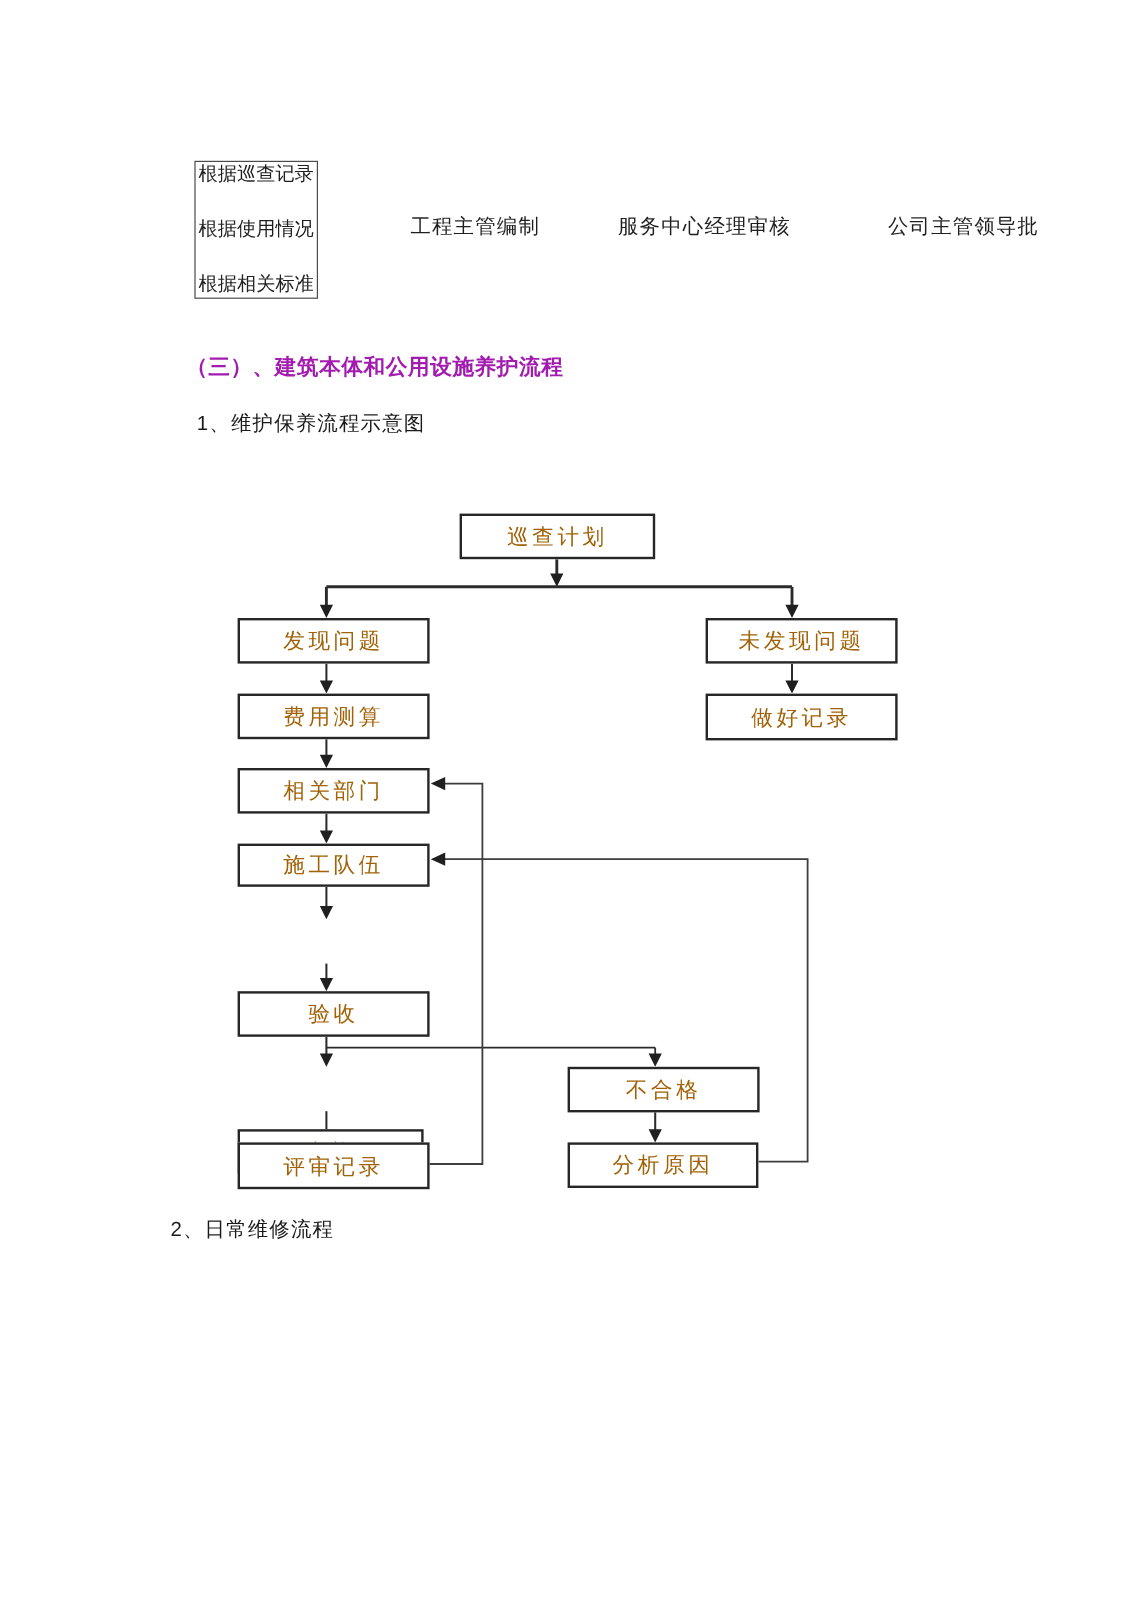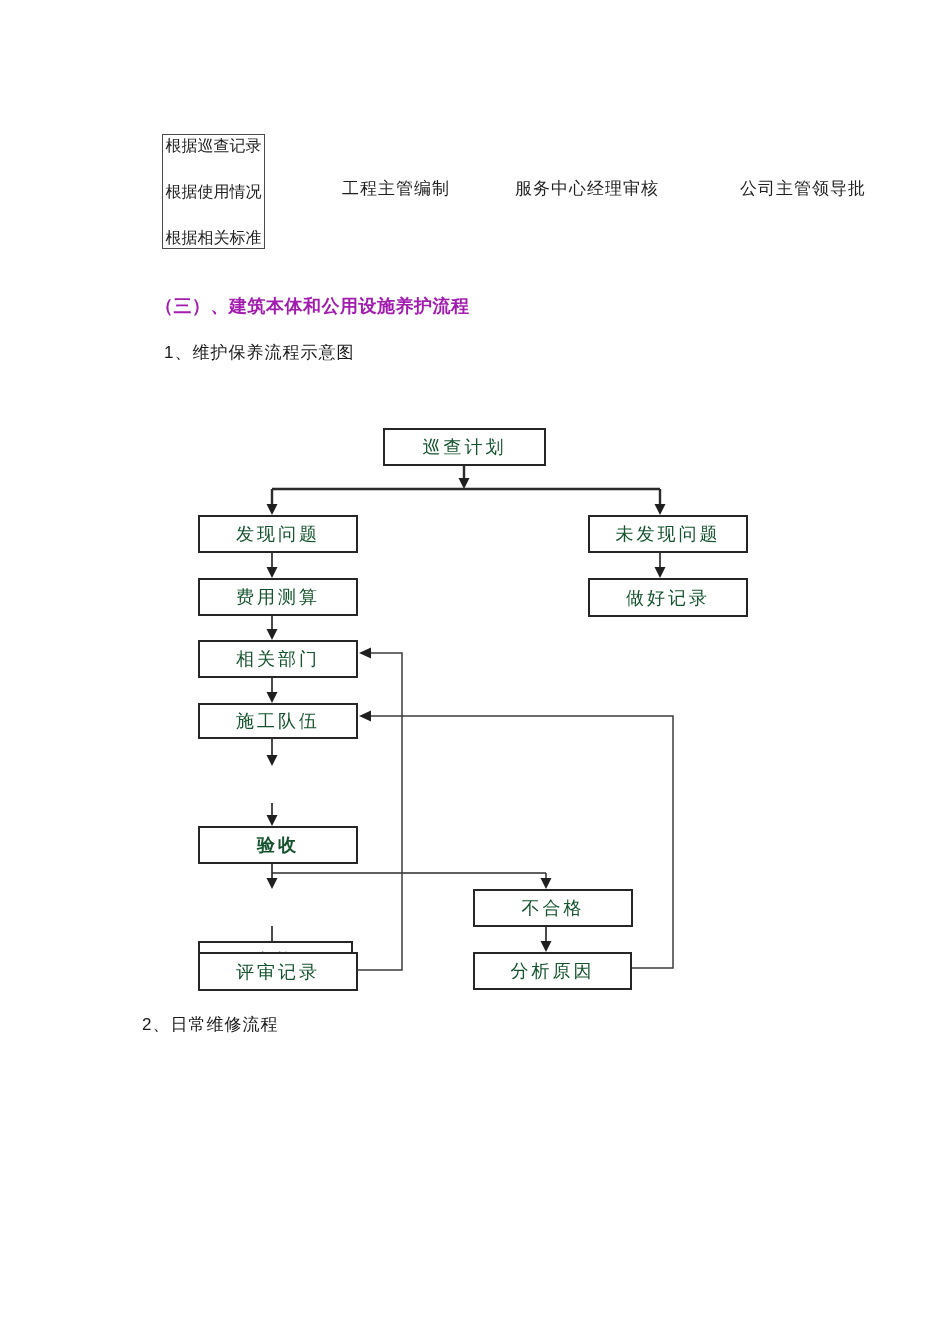--- a/index.html
+++ b/index.html
@@ -41,32 +41,32 @@
     font-family:"Liberation Sans","DejaVu Sans",sans-serif;
     font-size:17px;letter-spacing:1px;white-space:nowrap;color:#1a1a1a;
   }
   .sub-1{left:164px;top:341px;}
   .sub-2{left:142px;top:1013px;}
   
   .node{
     position:absolute;
     border:2px solid #262626;background:#ffffff;
     display:flex;align-items:center;justify-content:center;
-    font-size:18px;letter-spacing:3px;color:#14532d;
+    font-size:18px;letter-spacing:3px;color:#a16207;
     box-sizing:border-box;white-space:nowrap;
   }
   .n-plan    {left:383px;top:428px;width:163px;height:38px;}
   .n-found   {left:198px;top:515px;width:160px;height:38px;font-family:Liberation Mono, monospace;}
   .n-notfound{left:588px;top:515px;width:160px;height:38px;}
   .n-cost    {left:198px;top:578px;width:160px;height:38px;}
   .n-record  {left:588px;top:578px;width:160px;height:39px;}
   .n-dept    {left:198px;top:640px;width:160px;height:38px;}
   .n-team    {left:198px;top:703px;width:160px;height:36px;}
   .n-control {left:198px;top:766px;width:160px;height:37px;}
-  .n-accept  {left:198px;top:826px;width:160px;height:38px;font-weight:bold;}
+  .n-accept  {left:198px;top:826px;width:160px;height:38px;}
   .n-pass    {left:198px;top:941px;width:155px;height:37px;}
   .n-fail    {left:473px;top:889px;width:160px;height:38px;}
   .n-review  {left:198px;top:952px;width:160px;height:39px;}
   .n-analyze {left:473px;top:952px;width:159px;height:38px;}
   .connectors{
     position:absolute;left:0;top:0;width:950px;height:1344px;
     pointer-events:none;
   }
 </style>
 </head>

